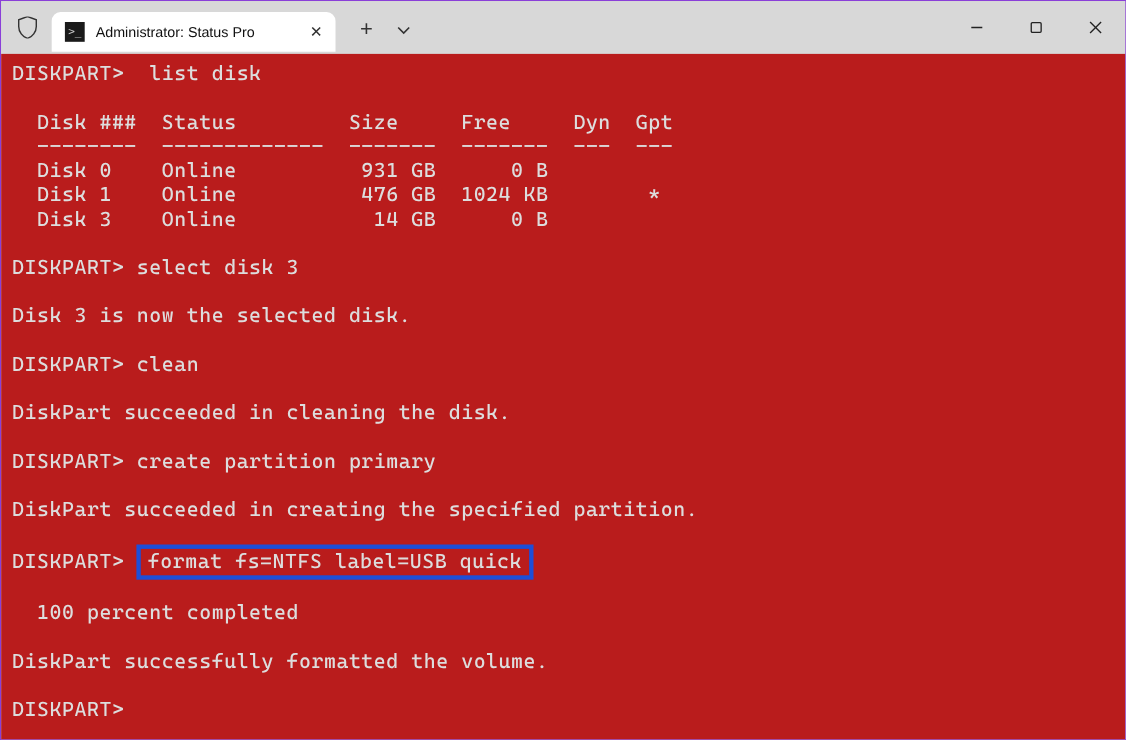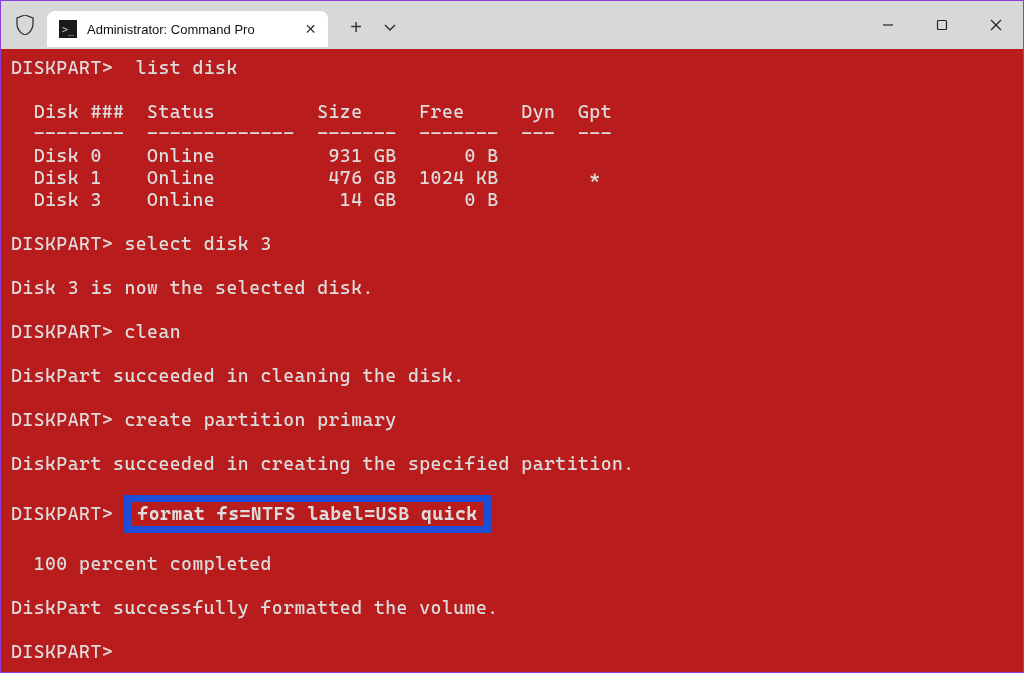--- a/index.html
+++ b/index.html
@@ -103,38 +103,37 @@
       font-weight: 400;
       letter-spacing: 0.5px;
       white-space: pre;
       overflow: hidden;
     }
     .terminal-line {
       white-space: pre;
     }
     .highlight {
       display: inline-block;
-      border: 7px solid #1d4ed8;
+      border: 4px solid #1d4ed8;
       padding: 1px 6px;
       margin: -2px 0;
-      font-weight: bold;
     }
   </style>
 </head>
 <body>
 
 <div class="titlebar">
   <div class="shield-icon">
     <svg width="18" height="20" viewBox="0 0 18 20">
       <path d="M9 0 L1 3 V9 C1 14 4.5 18.5 9 20 C13.5 18.5 17 14 17 9 V3 Z" fill="none" stroke="#333" stroke-width="1.3"></path>
     </svg>
   </div>
   <div class="tab">
     <div class="tab-icon">&gt;_</div>
-    <span class="tab-title">Administrator: Command Pro</span>
+    <span class="tab-title">Administrator: Status Pro</span>
     <span class="tab-close">✕</span>
   </div>
   <span class="new-tab">+</span>
   <span class="tab-dropdown">
     <svg width="12" height="8" viewBox="0 0 12 8">
         <path d="M1 1 L6 6 L11 1" fill="none" stroke="#333" stroke-width="1.5"></path>
       </svg>
   </span>
   <div class="window-controls">
     <div class="window-btn">

